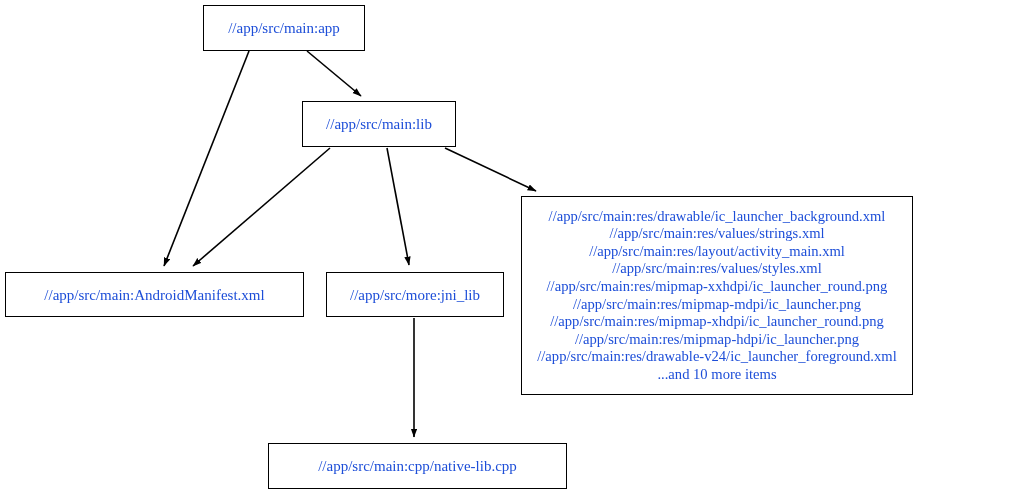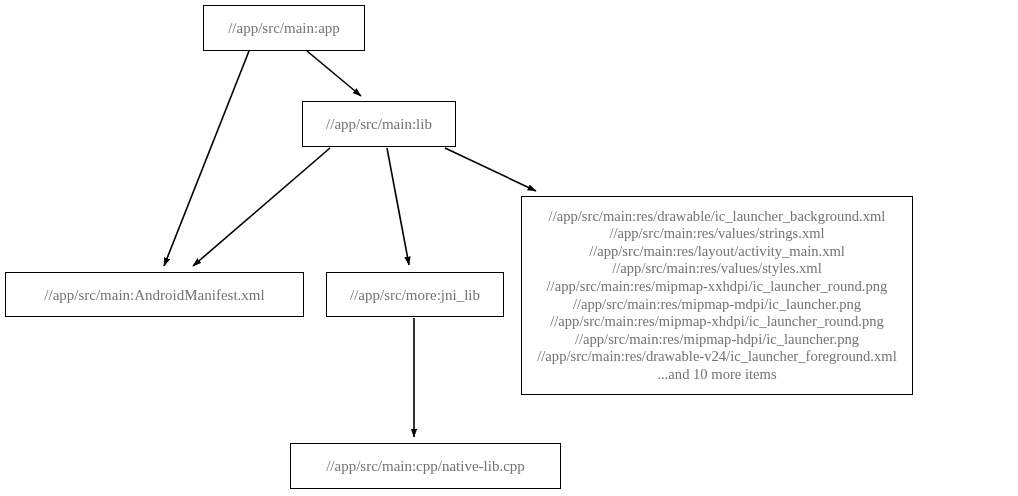--- a/index.html
+++ b/index.html
@@ -25,42 +25,42 @@
   }
   .node {
     position: absolute;
     box-sizing: border-box;
     border: 1px solid #000000;
     background: #ffffff;
     display: flex;
     align-items: center;
     justify-content: center;
     text-align: center;
-    color: #737373;
+    color: #1d4ed8;
     font-family: "Liberation Serif", "DejaVu Serif", serif;
     font-size: 15px;
     line-height: 16px;
     white-space: nowrap;
   }
   .node-label {
     display: block;
     width: 100%;
     text-align: center;
   }
   .node-multiline {
     white-space: pre-line;
     line-height: 17.6px;
     font-size: 14.6px;
   }
   .node--app      { left: 203px; top: 5px;   width: 162px; height: 46px; }
   .node--lib      { left: 302px; top: 101px; width: 154px; height: 46px; }
   .node--manifest { left: 5px;   top: 272px; width: 299px; height: 45px; }
   .node--jnilib   { left: 326px; top: 272px; width: 178px; height: 45px; }
   .node--res      { left: 521px; top: 196px; width: 392px; height: 199px; }
-  .node--nativelib{ left: 290px; top: 443px; width: 271px; height: 46px; }
+  .node--nativelib{ left: 268px; top: 443px; width: 299px; height: 46px; }
 </style>
 </head>
 <body>
 
 <div id="graph-canvas">
 
   <svg id="edge-layer" viewBox="0 0 1018 496" width="1018" height="496">
     <defs>
       <marker id="arrowhead" markerWidth="10" markerHeight="10" refX="8.4" refY="3.2" orient="auto" markerUnits="userSpaceOnUse">
         <path d="M0,0 L9,3.2 L0,6.4 z" fill="#000000"></path>

